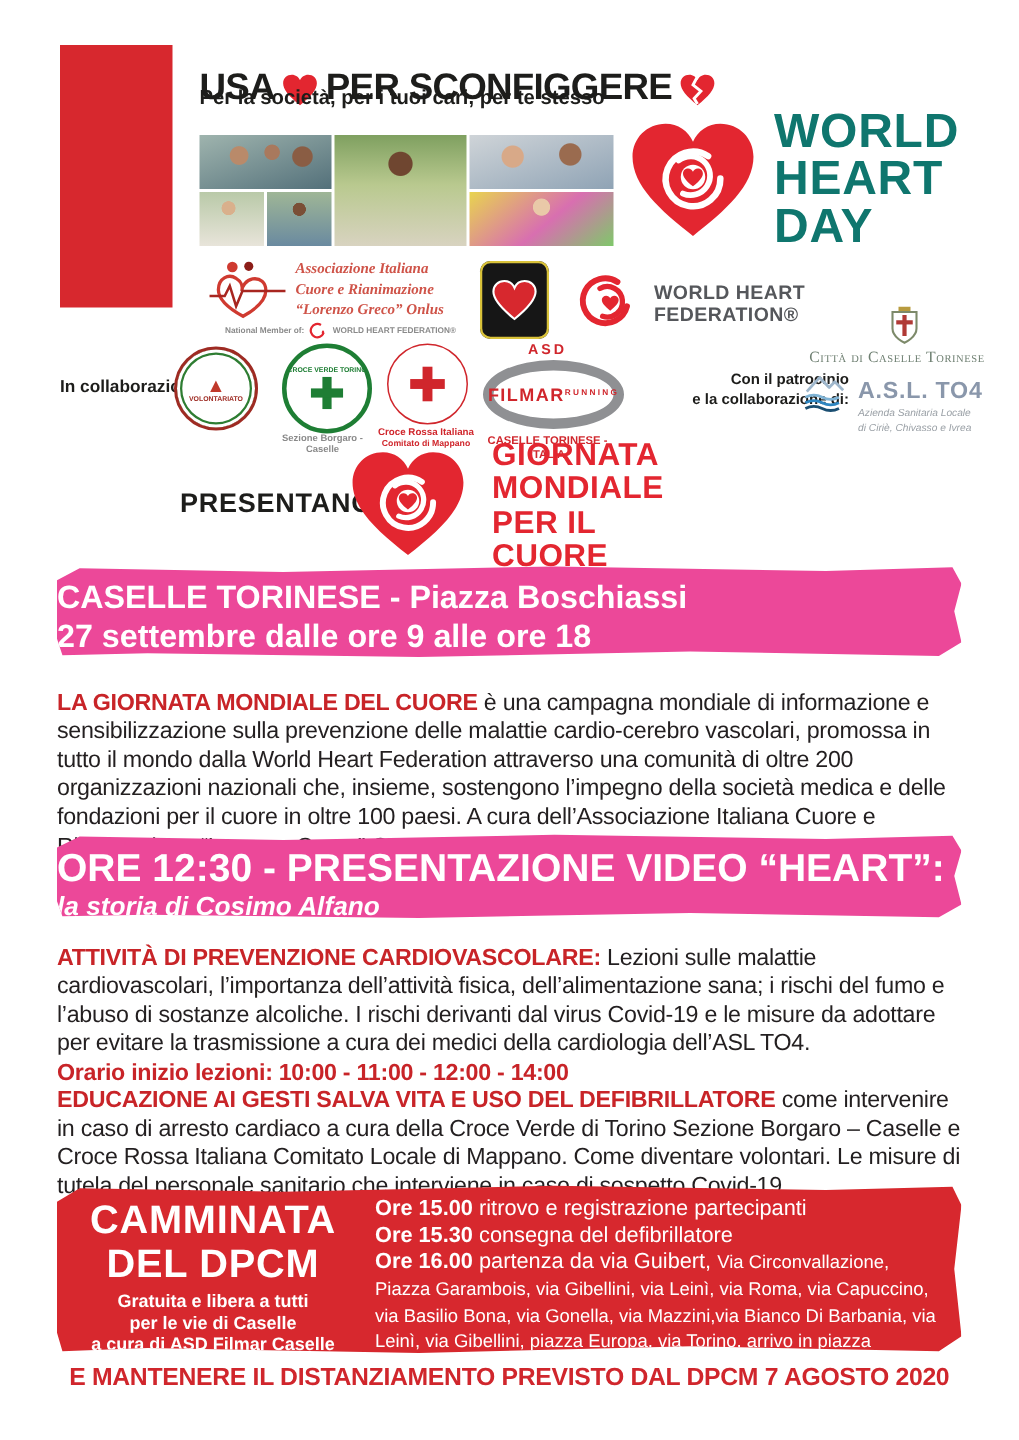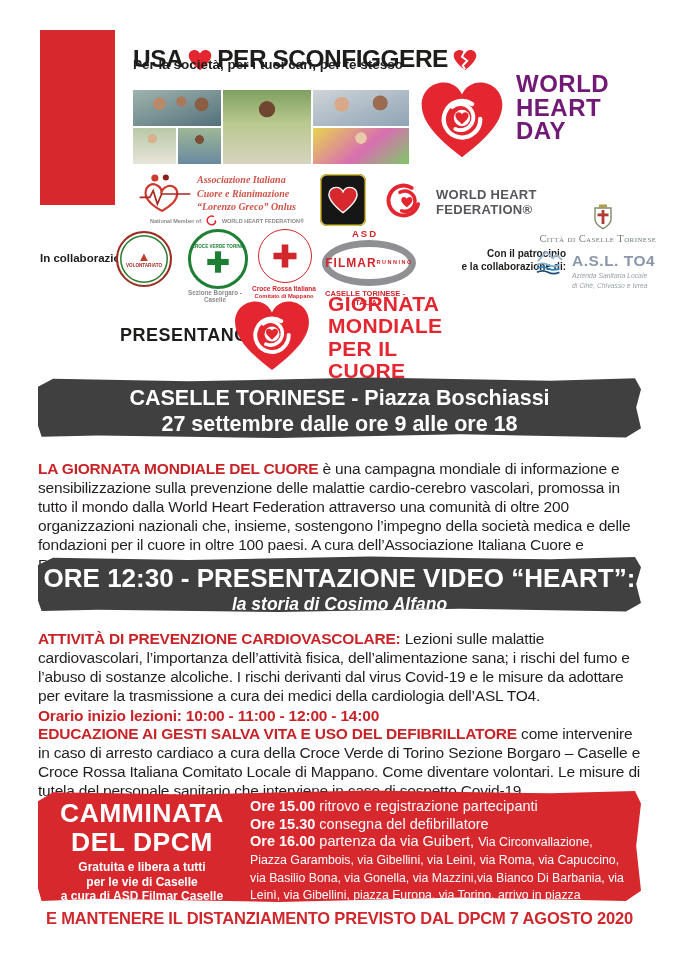--- a/index.html
+++ b/index.html
@@ -18,21 +18,21 @@
   .pcol{display:flex;flex-direction:column;gap:2px;}
   .prow{display:flex;gap:2px;flex:1;}
   .tile{flex:1;}
   .t1{background:radial-gradient(circle at 30% 38%,#b98a6a 0 9%,transparent 10%),radial-gradient(circle at 55% 32%,#a9795d 0 9%,transparent 10%),radial-gradient(circle at 78% 40%,#8a5d44 0 9%,transparent 10%),linear-gradient(160deg,#9fb4ae,#53707a);}
   .t2{background:radial-gradient(circle at 45% 30%,#d9b08c 0 13%,transparent 14%),linear-gradient(180deg,#b9c9a8,#e8e4da);}
   .t3{background:radial-gradient(circle at 50% 32%,#7a4f36 0 13%,transparent 14%),linear-gradient(180deg,#9fb696,#6a8aa0);}
   .t4{background:radial-gradient(circle at 50% 26%,#6f4630 0 11%,transparent 12%),linear-gradient(180deg,#7fa060 0%,#b9c98f 45%,#d8d3c0 100%);}
   .t5{background:radial-gradient(circle at 30% 40%,#d8a988 0 10%,transparent 11%),radial-gradient(circle at 70% 36%,#9a6b4f 0 10%,transparent 11%),linear-gradient(160deg,#cfd4d8,#8fa3b5);}
   .t6{background:radial-gradient(circle at 50% 28%,#e9c9a8 0 10%,transparent 11%),linear-gradient(140deg,#e8d44f 0%,#d86fb0 55%,#7fc86a 100%);}
   .whd-heart{left:414px;top:70px;}
-  .whd-wordmark{left:516px;top:72px;font-size:24px;line-height:0.98;font-weight:800;color:#701a75;letter-spacing:0.5px;}
+  .whd-wordmark{left:516px;top:72px;font-size:32px;line-height:0.98;font-weight:800;color:#0f766e;letter-spacing:0.5px;}
   
   .aicr{left:138px;top:171px;display:flex;gap:5px;}
   .aicr-text{font-family:"Liberation Serif",serif;font-style:italic;font-weight:700;font-size:10px;line-height:1.35;color:#cf5348;padding-top:2px;}
   .aicr-member{left:150px;top:214px;display:flex;align-items:center;gap:3px;font-size:5.5px;color:#8a8a8a;font-weight:700;}
   .patch{left:320px;top:174px;width:46px;height:52px;background:#161616;border-radius:7px;display:flex;align-items:center;justify-content:center;box-shadow:0 0 0 1.5px #d9c23a inset;}
   .whf{left:385px;top:180px;display:flex;align-items:center;gap:7px;}
   .whf-text{font-size:13px;font-weight:800;color:#55575b;line-height:1.18;letter-spacing:0.3px;}
   
   .collab-label{left:40px;top:252px;font-size:11.5px;font-weight:700;color:#1d1d1b;}
   .badge{border-radius:50%;background:#fff;display:flex;flex-direction:column;align-items:center;justify-content:center;text-align:center;}
@@ -55,21 +55,21 @@
   .crest{left:593px;top:204px;}
   .city-name{left:518px;top:233px;width:160px;text-align:center;font-family:"Liberation Serif",serif;font-variant:small-caps;font-size:10.5px;letter-spacing:0.4px;color:#6e7f71;}
   .asl-icon{left:534px;top:248px;}
   .asl-name{left:572px;top:252px;font-size:15.5px;font-weight:600;color:#8a97ab;letter-spacing:0.5px;}
   .asl-sub{left:572px;top:271px;font-size:6.8px;line-height:1.4;color:#9aa0a6;font-style:italic;}
   
   .presentano-label{left:120px;top:325px;font-size:18px;font-weight:800;color:#1d1d1b;letter-spacing:0.5px;}
   .pres-heart{left:228px;top:290px;}
   .event-title{left:328px;top:293px;font-size:21px;font-weight:800;color:#e32630;line-height:1.07;letter-spacing:0.3px;}
   
-  .painted{background:#404040;color:#fff;text-align:center;
+  .painted{background:#ec4899;color:#fff;text-align:left;
     clip-path:polygon(0% 16%,2.5% 3%,25% 7%,55% 1%,85% 6%,99% 2%,100% 20%,99.2% 50%,100% 84%,97.5% 99%,70% 94%,40% 100%,10% 96%,0.6% 98%,0% 80%);}
   .banner-event{left:38px;top:377px;width:603px;height:61px;padding-top:8px;box-sizing:border-box;}
   .banner-event div{font-size:21.5px;font-weight:800;line-height:1.22;}
   .banner-video{left:38px;top:556px;width:603px;height:56px;padding-top:7px;box-sizing:border-box;}
   .bv1{font-size:26px;font-weight:800;line-height:1.2;}
   .bv2{font-size:17.5px;font-style:italic;font-weight:600;line-height:1.2;}
   
   .para{width:604px;left:38px;font-size:15.5px;line-height:1.24;letter-spacing:-0.2px;color:#231f20;}
   .lead{color:#c82428;font-weight:800;}
   .p1{top:443px;}

